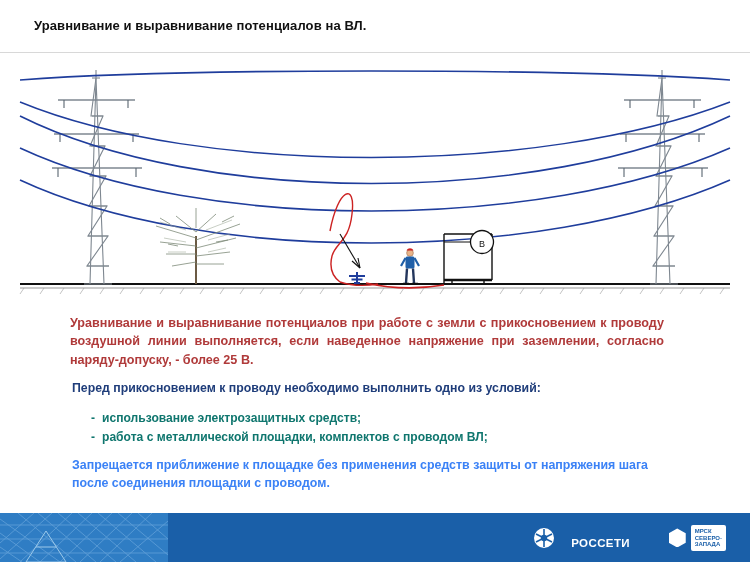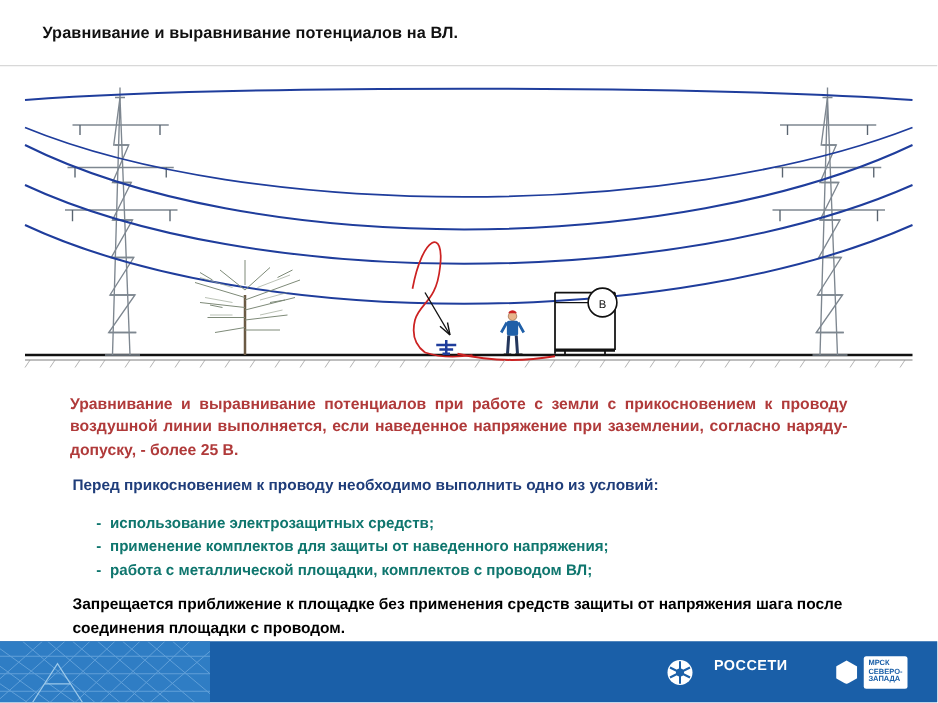--- a/index.html
+++ b/index.html
@@ -45,21 +45,21 @@
     height: 250px;
   }
   .diagram svg { display: block; }
   
   .textblock {
     position: absolute;
     left: 0;
     top: 308px;
     width: 708px;
     height: 205px;
-    padding: 0 30px;
+    padding: 0 44px;
   }
   .para-red {
     color: #b03a3a;
     font-weight: bold;
     font-size: 12.6px;
     line-height: 1.45;
     text-align: justify;
     margin: 6px 0 0 0;
     padding-left: 26px;
   }
@@ -83,21 +83,21 @@
     line-height: 1.55;
     position: relative;
   }
   .bullets li::before {
     content: "-";
     position: absolute;
     left: -11px;
     top: 0;
   }
   .para-blue2 {
-    color: #000000;
+    color: #3b82f6;
     font-weight: bold;
     font-size: 12.4px;
     line-height: 1.5;
     margin: 9px 0 0 0;
     padding-left: 28px;
   }
   
   .footer {
     position: absolute;
     left: 0;
@@ -124,21 +124,21 @@
     text-align: right;
     color: #eaf2fb;
     font-size: 12px;
     margin-top: 44px;
   }
   .brand-rosseti {
     position: absolute;
     right: 120px;
     top: 14px;
     display: flex;
-    align-items: flex-start;
+    align-items: flex-end;
     gap: 16px;
   }
   .brand-rosseti .txt {
     color: #ffffff;
     font-size: 11.5px;
     font-weight: bold;
     letter-spacing: 0.4px;
   }
   .brand-mrsk {
     position: absolute;
@@ -287,21 +287,20 @@
                  M724 232 L720 238"></path>
       </g>
     </svg>
   </div>
 
   <div class="textblock">
     <p class="para-red">Уравнивание и выравнивание потенциалов при работе с земли с прикосновением к проводу воздушной линии выполняется, если наведенное напряжение при заземлении, согласно наряду-допуску, - более 25 В.</p>
     <p class="para-blue">Перед прикосновением к проводу необходимо выполнить одно из условий:</p>
     <ul class="bullets">
       <li>использование электрозащитных средств;</li>
-      <li>применение комплектов для защиты от наведенного напряжения;</li>
       <li>работа с металлической  площадки, комплектов с проводом ВЛ;</li>
     </ul>
     <p class="para-blue2">Запрещается приближение к площадке без применения средств защиты от напряжения шага после соединения площадки с проводом.</p>
   </div>
 
   <div class="footer">
     <div class="footer-left">
       <svg width="168" height="49" viewBox="0 0 168 49">
         <g stroke="#6aa6dc" stroke-width="0.8" fill="none" opacity="0.85">
           <path d="M0 6 L60 49 M0 20 L40 49 M0 34 L22 49 M18 0 L76 49 M38 0 L96 49

